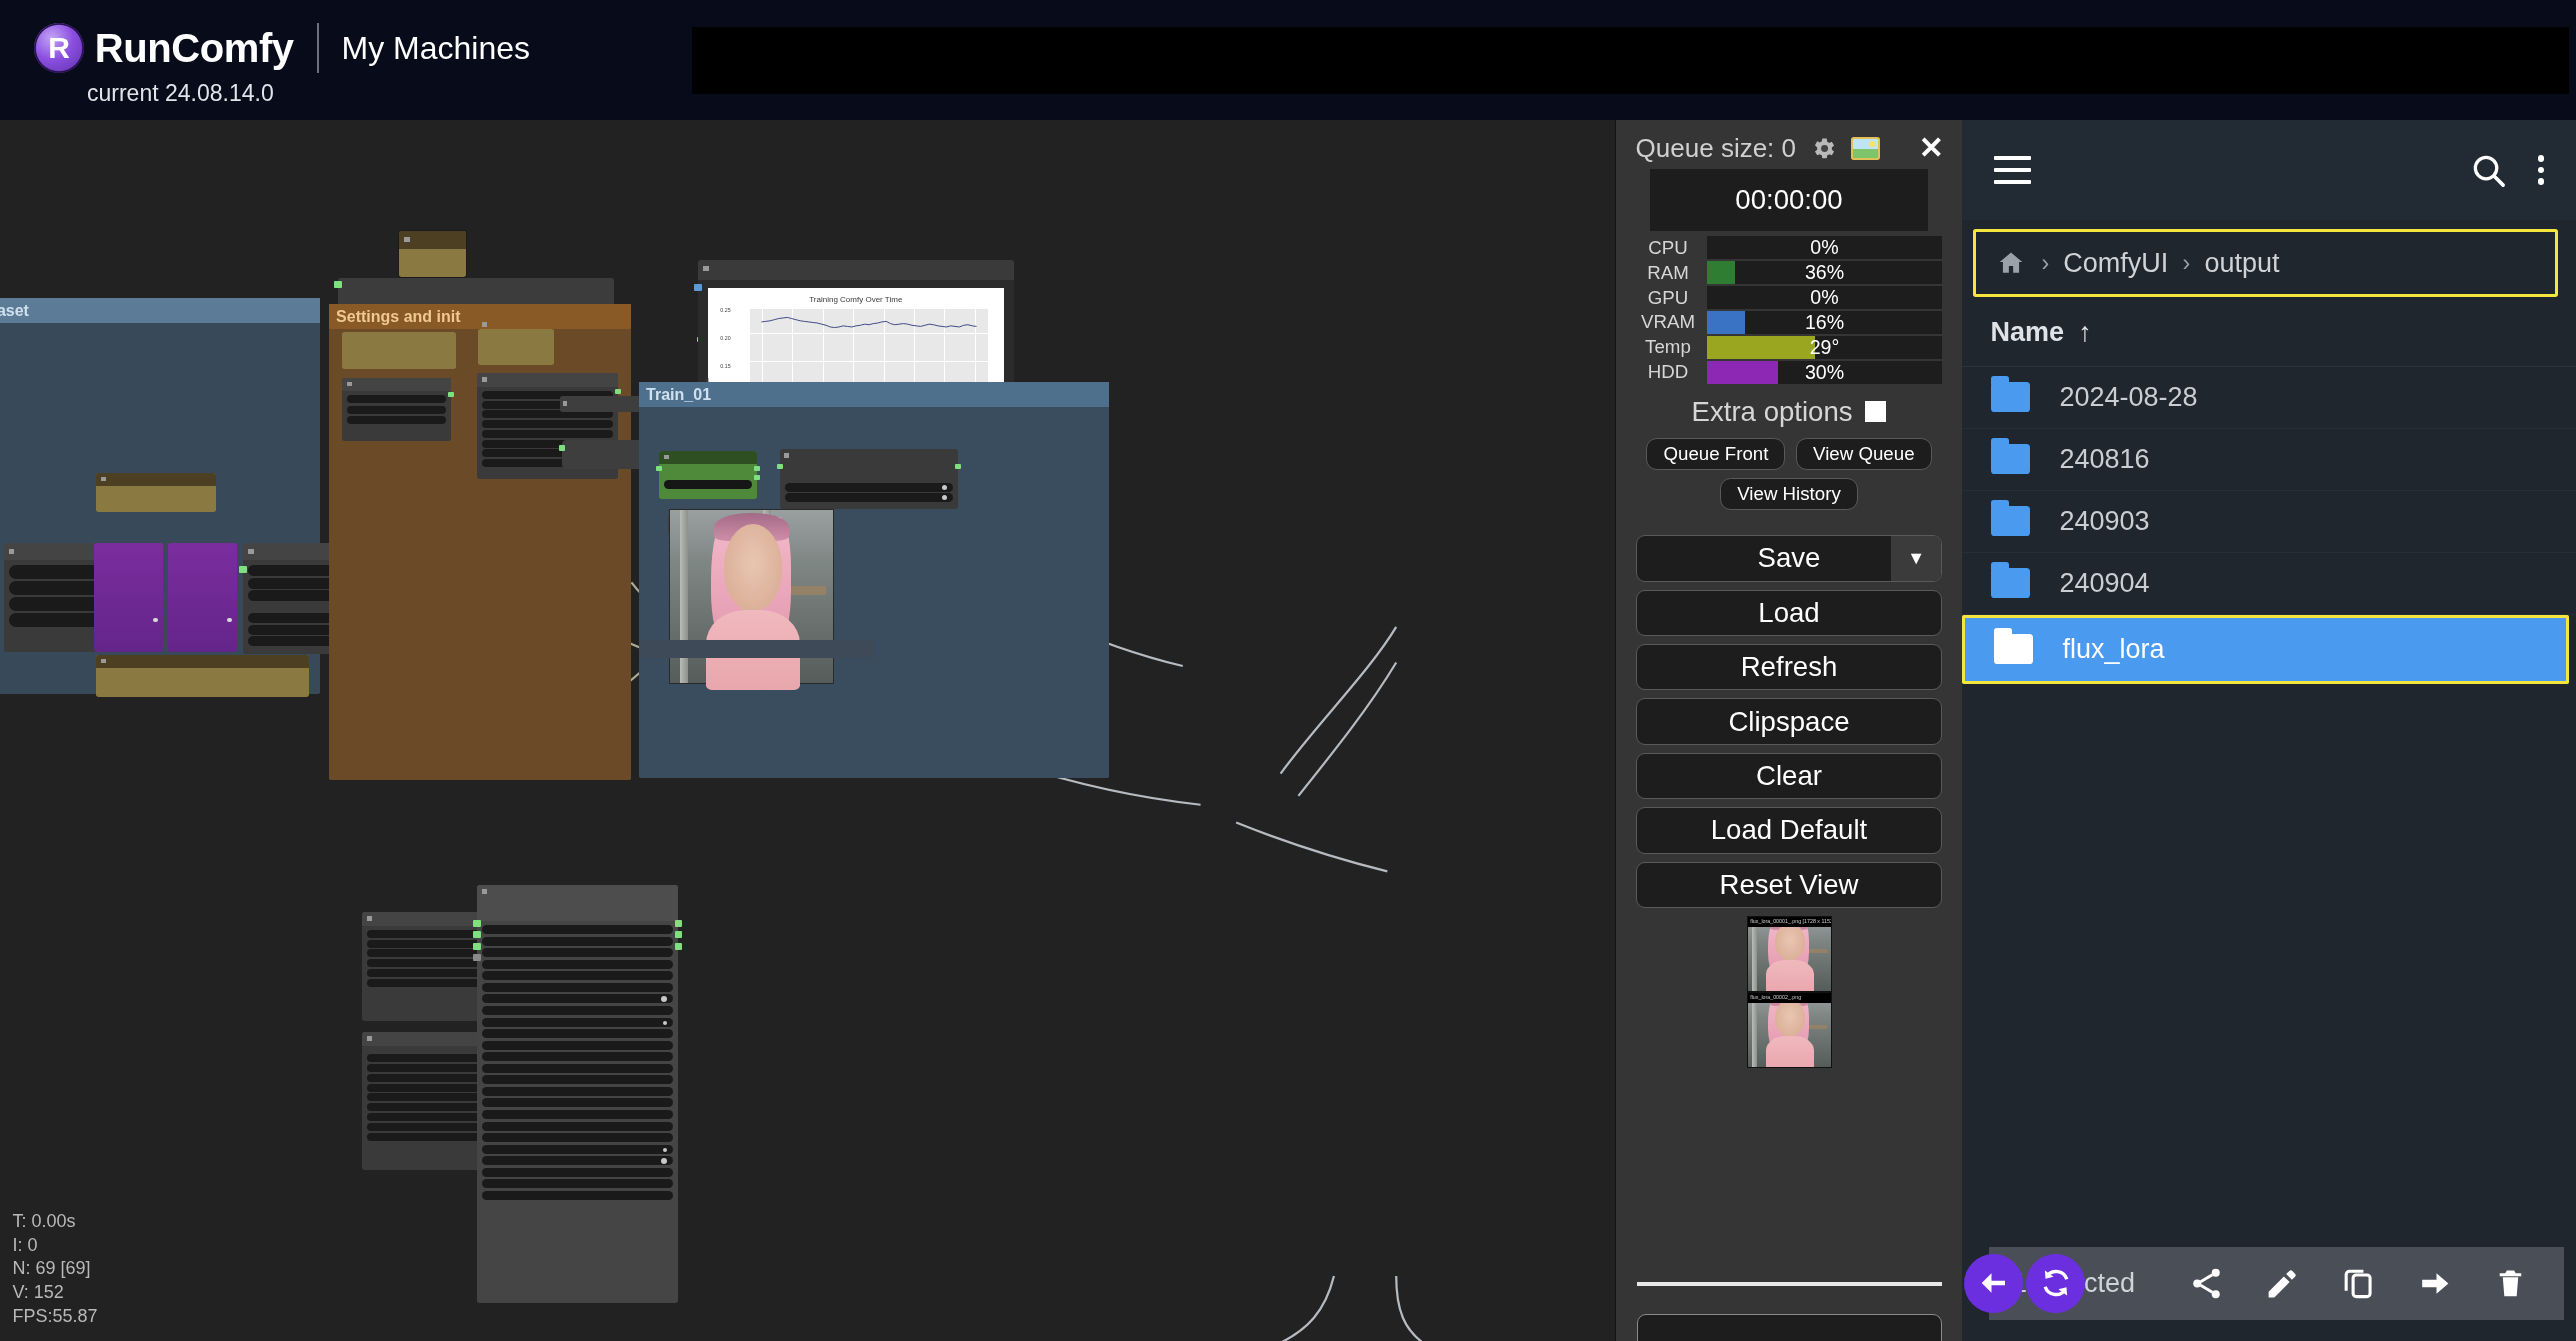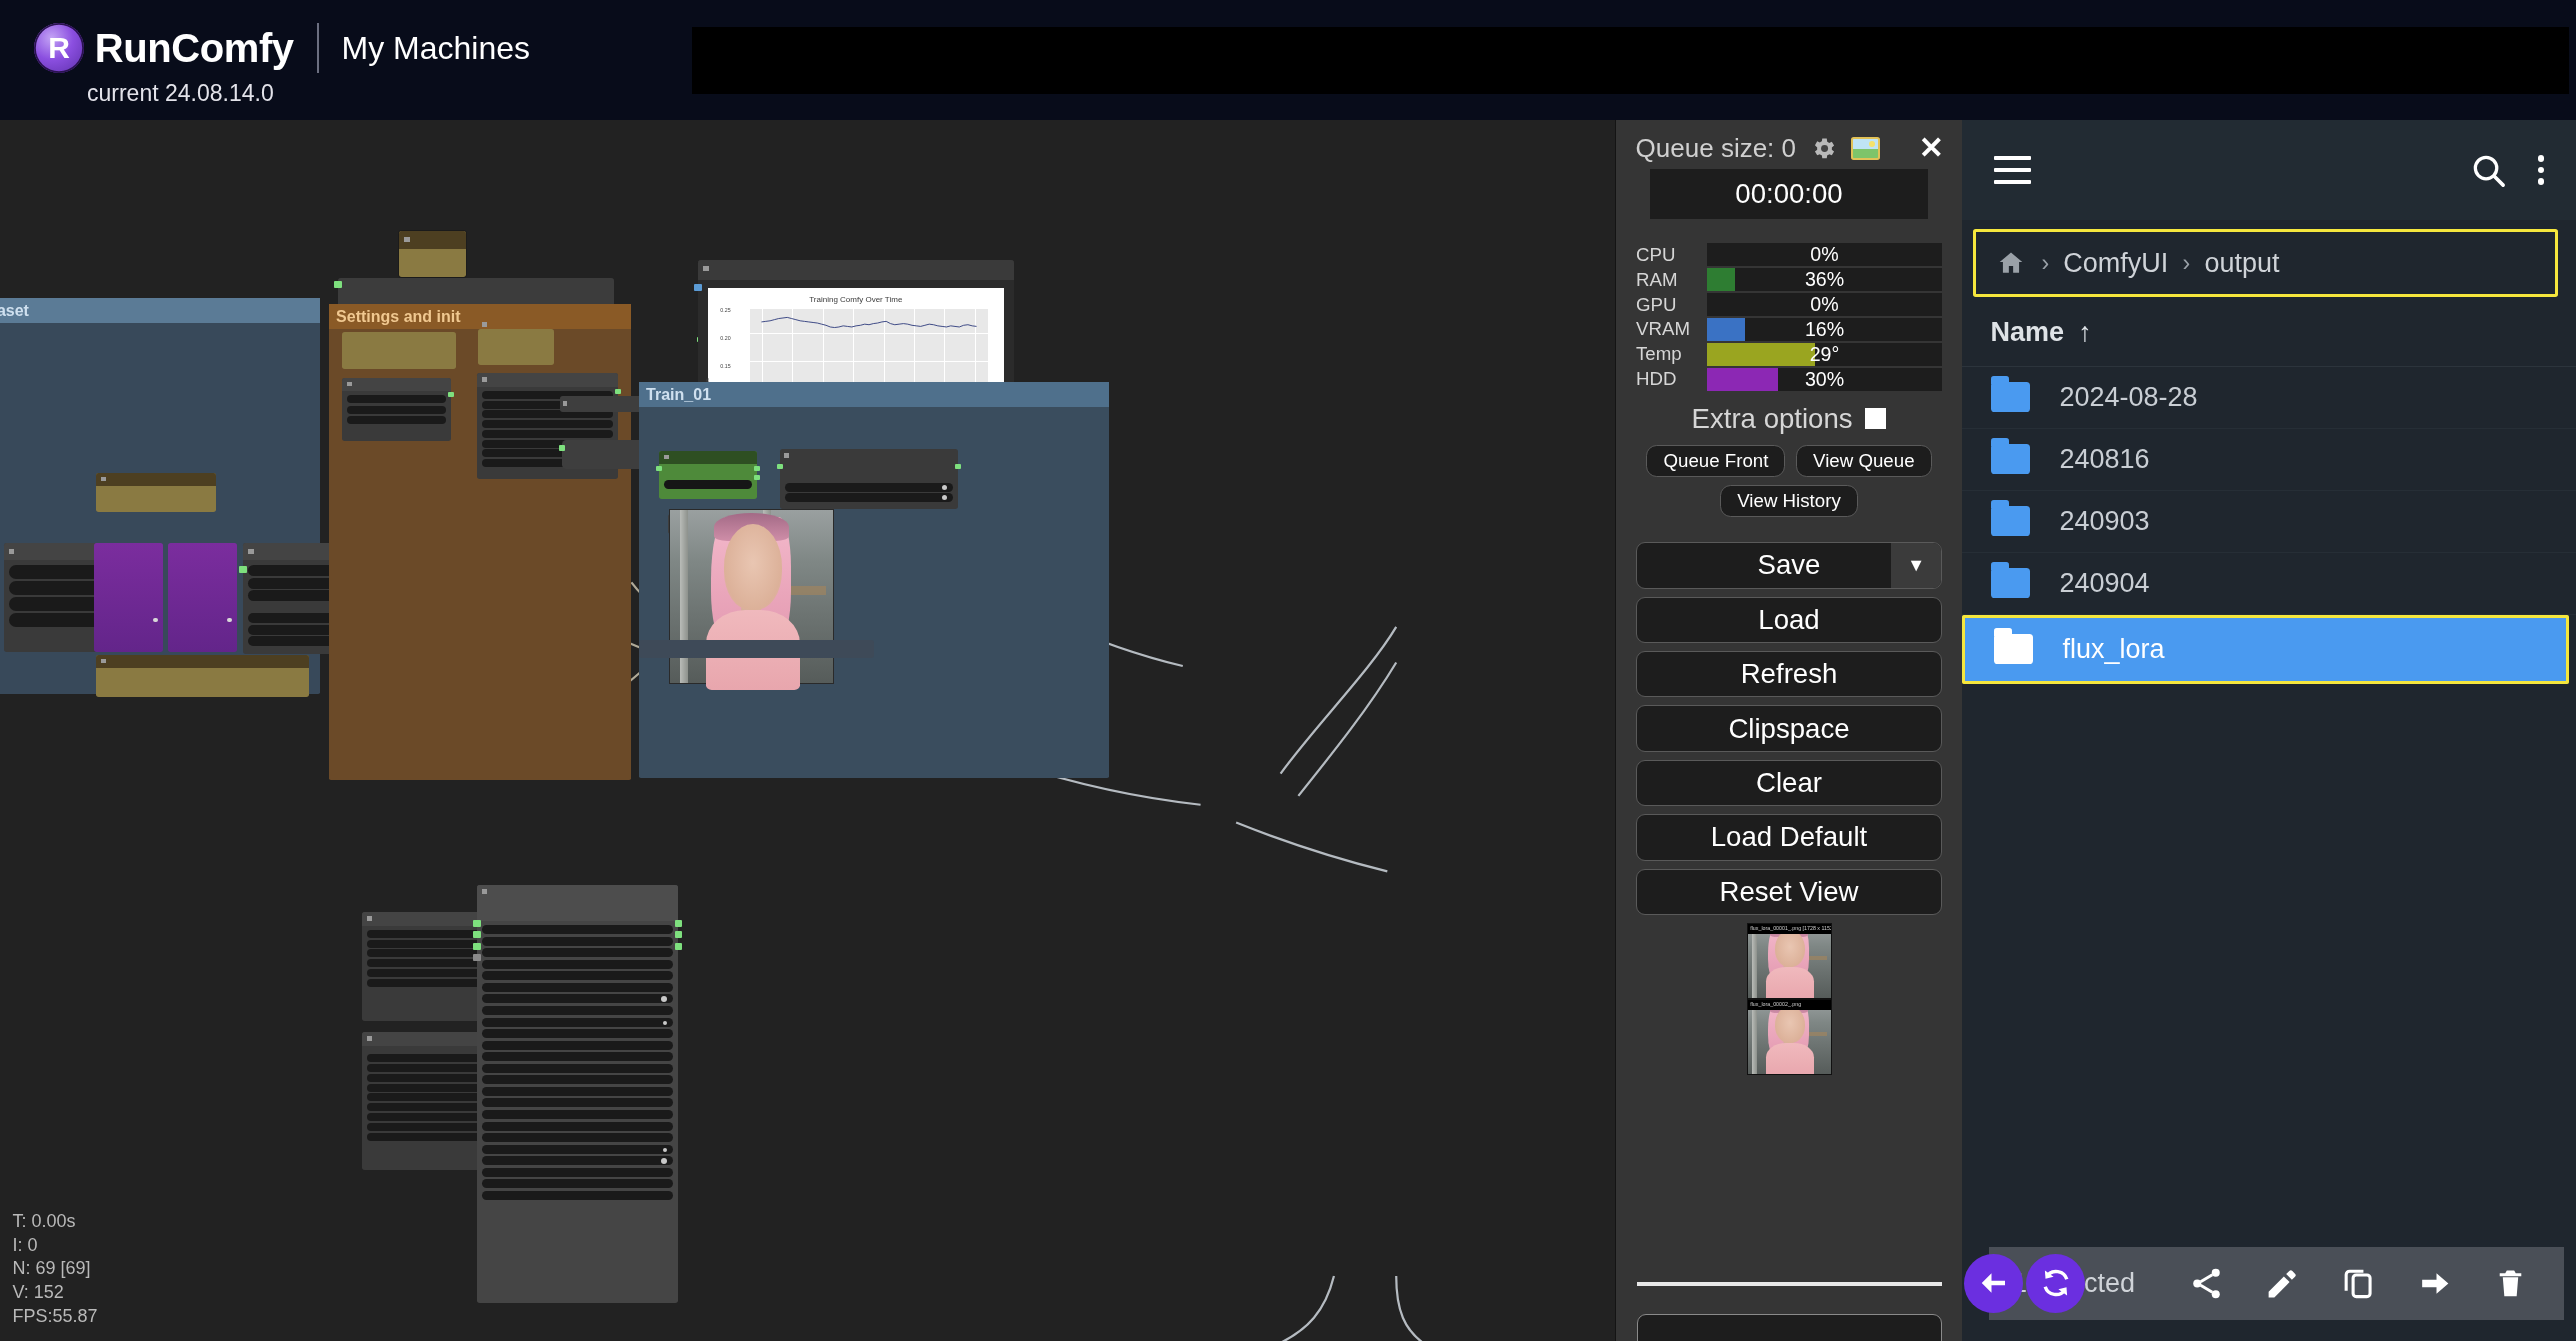--- a/index.html
+++ b/index.html
@@ -133,26 +133,26 @@
   .q-close { color: #ffffff; font-size: 30px; font-weight: bold; margin-left: auto; cursor: pointer; line-height: 1; }
 
   .qbtn {
     display: block; width: 306px; margin: 0 auto 8px auto;
     background: #1d1d1d; color: #ffffff;
     border: 0.9px solid #5a5a5a; border-radius: 9px;
     font-size: 27.6px; text-align: center; padding: 6.2px 0; cursor: pointer;
   }
   .qbtn.prompt { font-size: 30px; font-weight: bold; margin-bottom: 9px; }
   .q-timer {
-    width: 278px; margin: 0 auto 24px auto; background: #1d1d1d;
-    color: #ffffff; font-size: 27.6px; text-align: center; padding: 9px 0;
+    width: 278px; margin: 0 auto 5px auto; background: #1d1d1d;
+    color: #ffffff; font-size: 27.6px; text-align: center; padding: 15px 0;
   }
   .q-stats { width: 306px; margin: 0 auto; }
   .q-row { display: flex; align-items: center; height: 24px; margin-bottom: 0.9px; }
-  .q-lbl { width: 71px; text-align: left; color: #d6d6d6; font-size: 18.7px; padding-right: 7.1px; }
+  .q-lbl { width: 71px; text-align: center; color: #d6d6d6; font-size: 18.7px; padding-right: 7.1px; }
   .q-bar {
     position: relative; flex: 1; height: 23px; background: #1d1d1d;
     display: flex; align-items: center; justify-content: center;
   }
   .q-fill { position: absolute; left: 0; top: 0; bottom: 0; }
   .q-val { position: relative; color: #ffffff; font-size: 19.6px; }
 
   .q-extra {
     display: flex; align-items: center; justify-content: center; gap: 12.5px;
     margin: 11.6px 0 9.8px 0;

